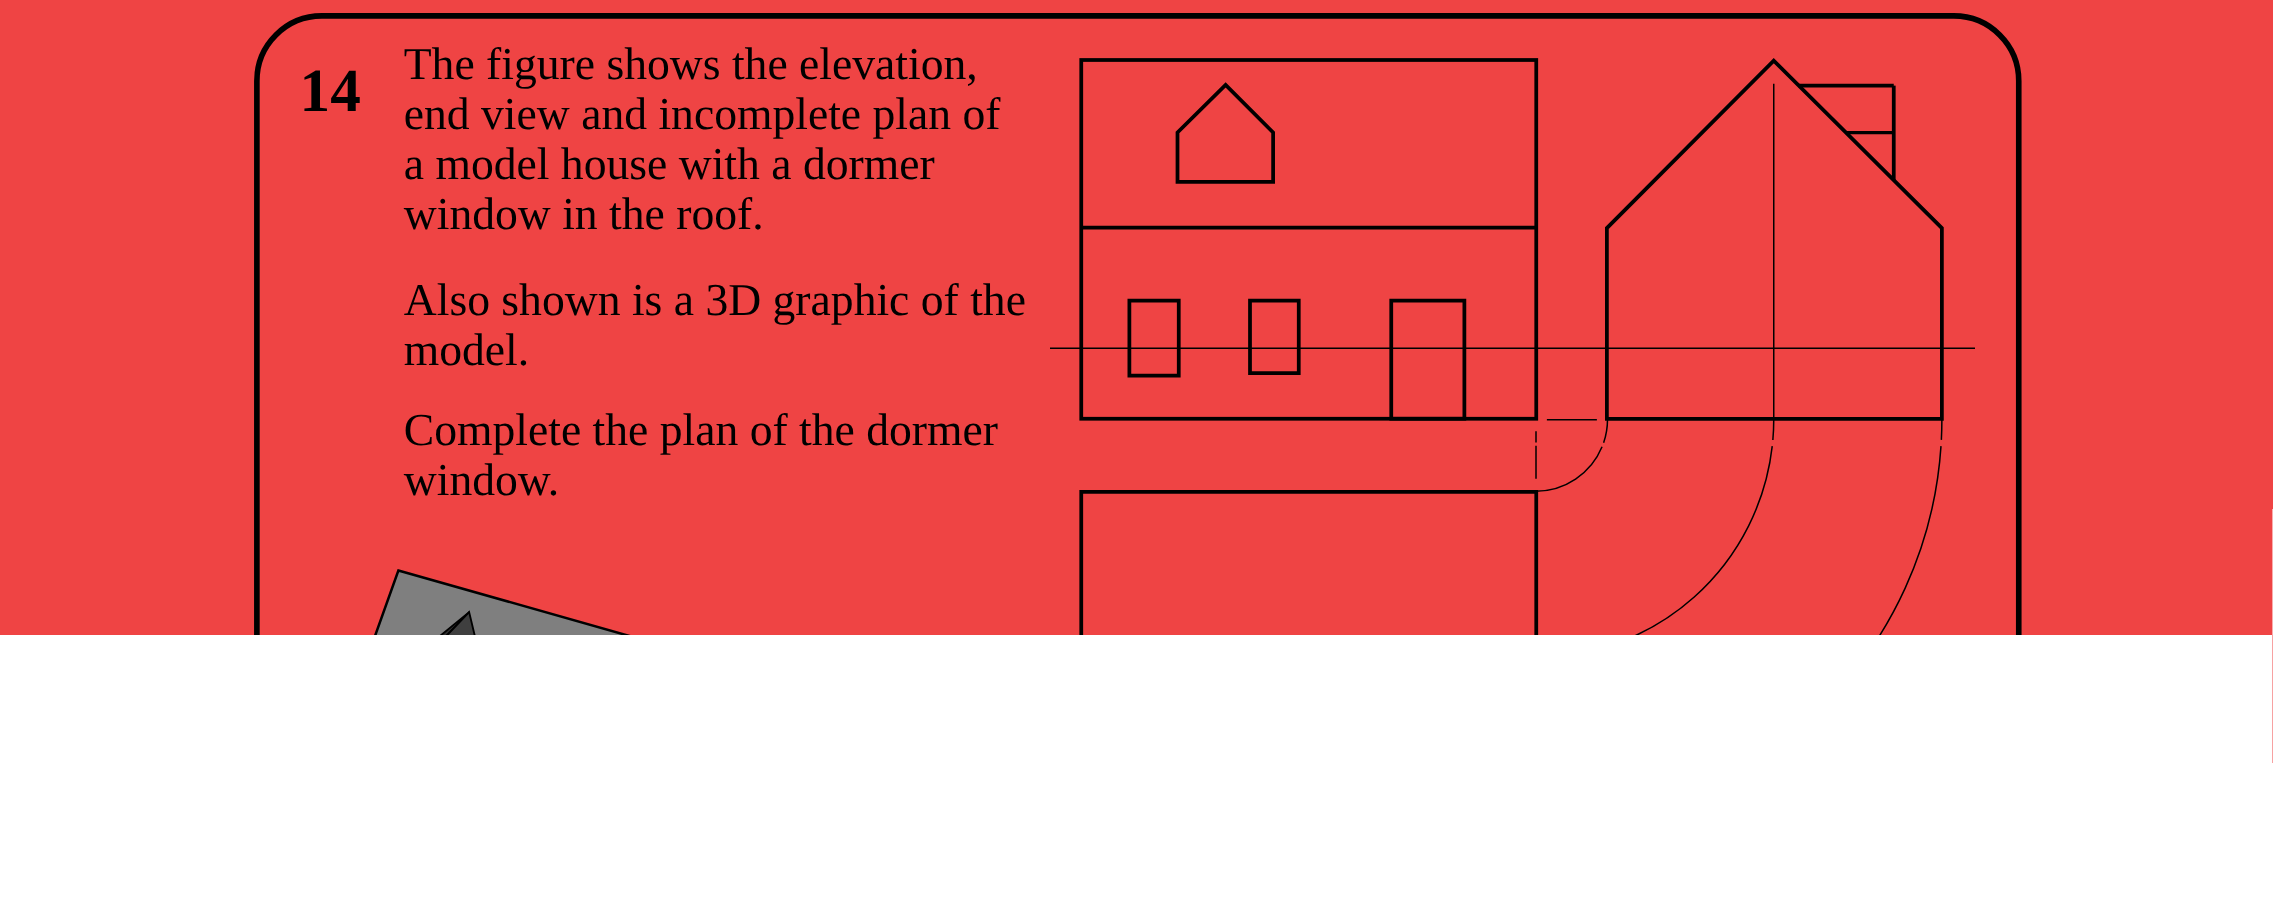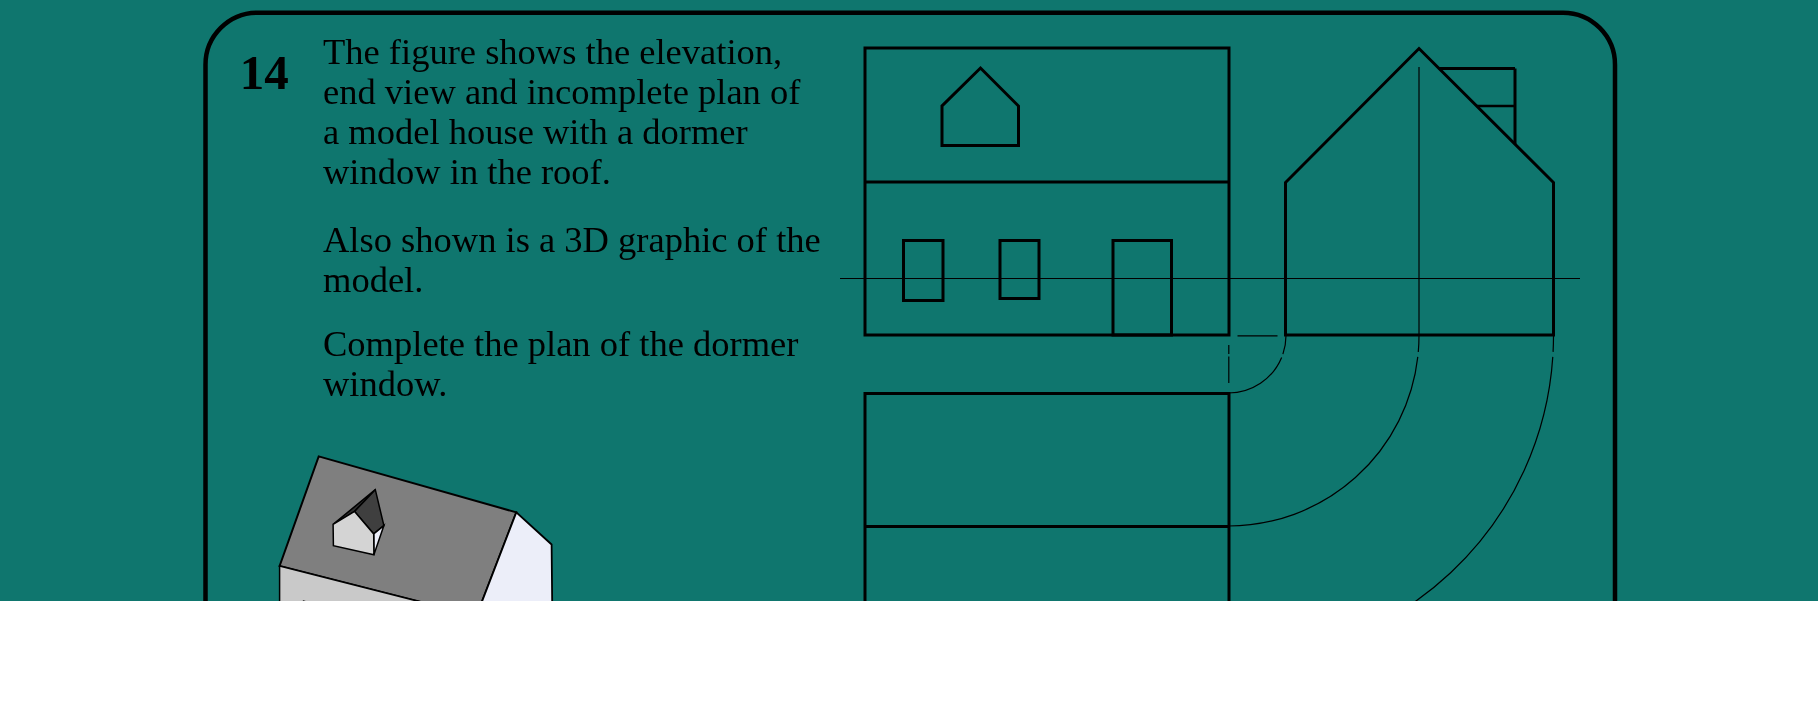--- a/index.html
+++ b/index.html
@@ -1,16 +1,16 @@
 <!DOCTYPE html>
 <html><head>
 <meta charset="utf-8">
 <style>
   html,body{margin:0;padding:0;background:#ffffff;}
-  .page{position:relative;width:1818px;height:601px;background:#0f766e;overflow:hidden;}
+  .page{position:relative;width:1818px;height:508px;background:#ef4444;overflow:hidden;}
   svg{position:absolute;left:0;top:0;}
   text{font-family:"Liberation Serif",serif;fill:#000;}
 </style>
 </head>
 <body>
 <div class="page">
 <svg width="1818" height="723" viewBox="0 0 1818 723">
 
   <rect x="205.5" y="12.7" width="1409.5" height="697" rx="52" ry="52" fill="none" stroke="#000" stroke-width="4.5"></rect>
 

